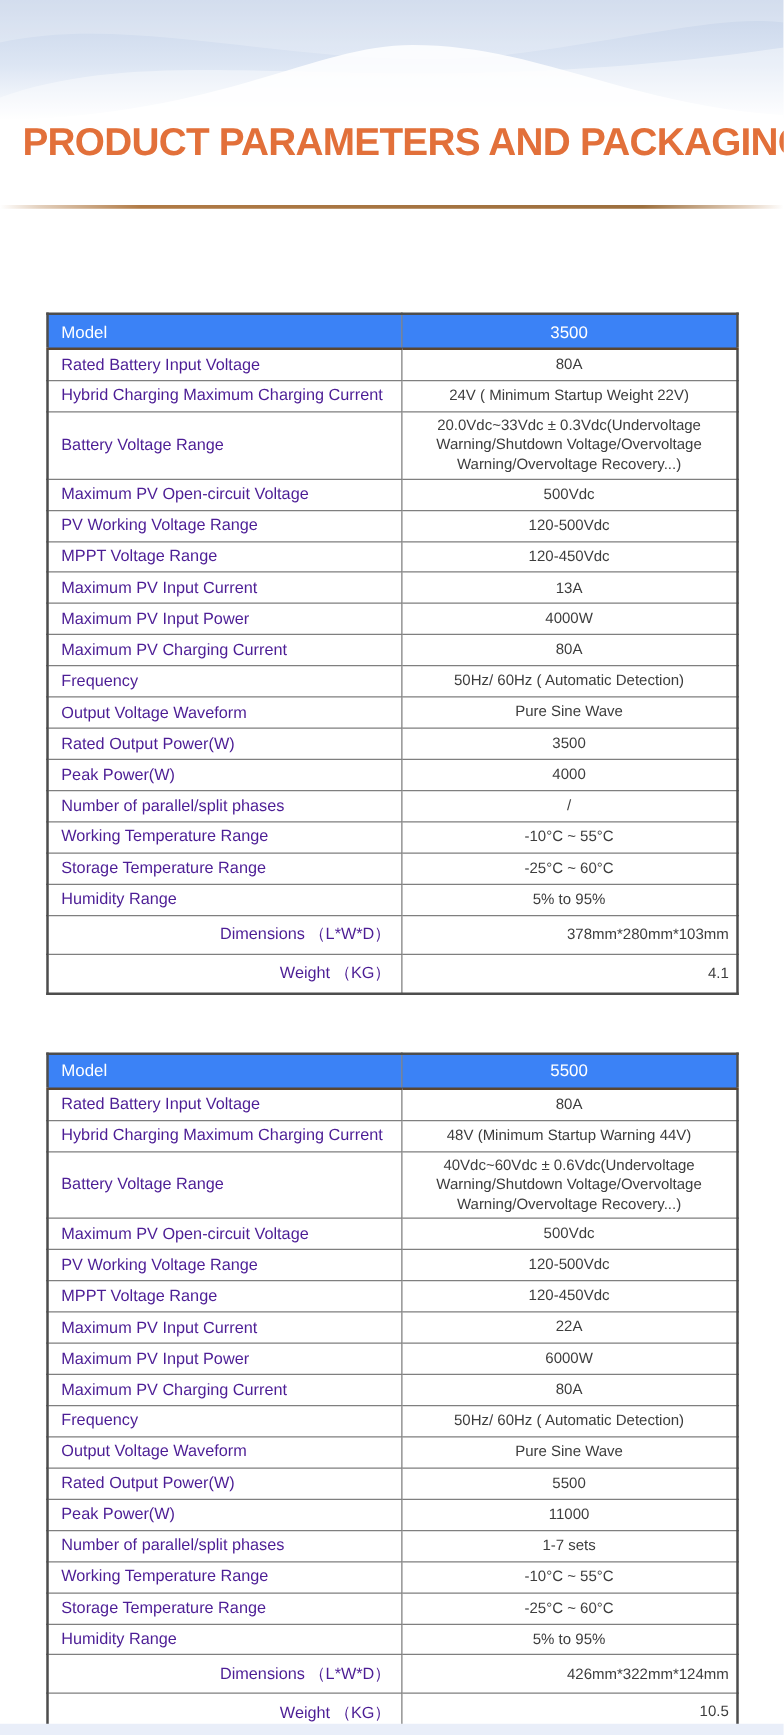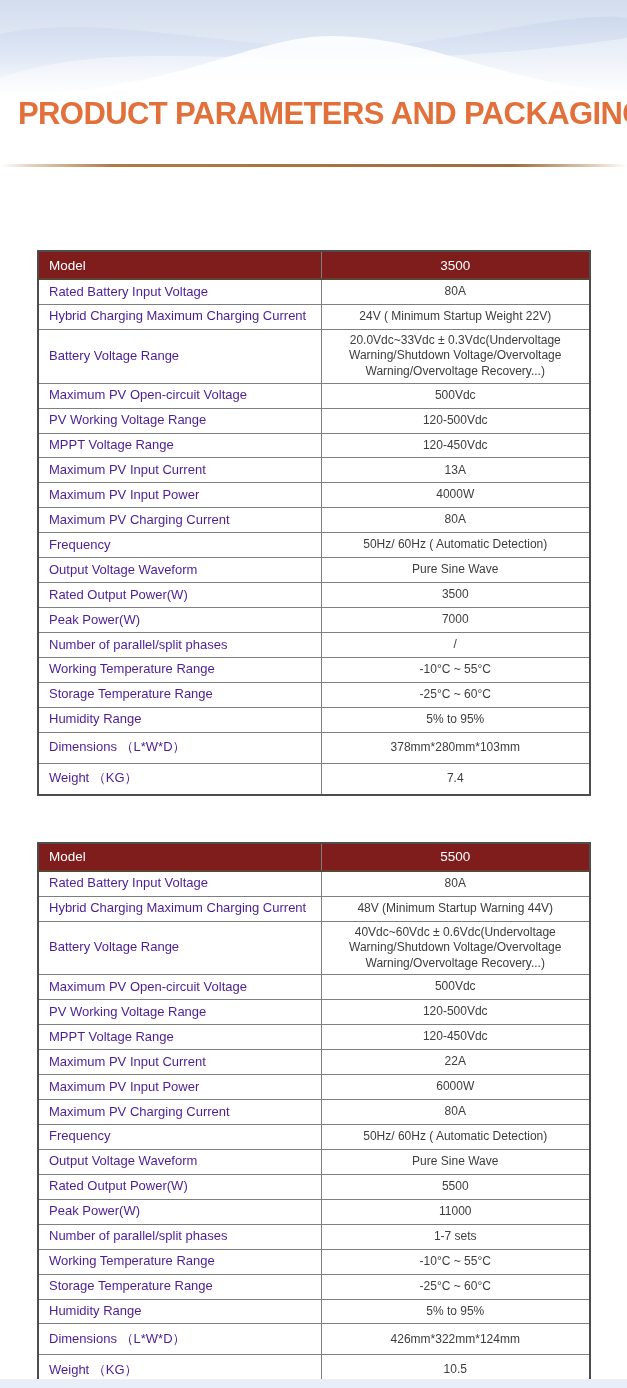--- a/index.html
+++ b/index.html
@@ -61,21 +61,21 @@
   .spec-table.first { margin-top: 83px; }
   .spec-table.second { margin-top: 46px; }
 
   .spec-table col.c-label { width: 283px; }
   .spec-table col.c-value { width: 269px; }
 
   .spec-table th, .spec-table td {
     border: 1px solid #7f7f7f;
   }
   .spec-table thead th {
-    background: #7f1d1d;
+    background: #3b82f6;
     color: #ffffff;
     font-weight: 400;
     font-size: 13.5px;
     height: 24px;
     border-bottom: 2px solid #5a4632;
   }
   th.header-label {
     text-align: left;
     padding-left: 10px;
   }
@@ -98,20 +98,21 @@
     line-height: 1.15;
   }
   td.value-cell.small {
     font-size: 12px;
     line-height: 1.3;
     padding: 3px 2px;
   }
   tr.tall td {
     padding-top: 7.5px;
     padding-bottom: 7.5px;
+    text-align: right;
   }
 
   
   .bottom-band {
     position: absolute;
     bottom: 0; left: 0;
     width: 100%;
     height: 9px;
     background: #e9eef9;
   }
@@ -192,21 +193,21 @@
       <tr>
         <td class="label-cell">Output Voltage Waveform</td>
         <td class="value-cell">Pure Sine Wave</td>
       </tr>
       <tr>
         <td class="label-cell">Rated Output Power(W)</td>
         <td class="value-cell">3500</td>
       </tr>
       <tr>
         <td class="label-cell">Peak Power(W)</td>
-        <td class="value-cell">7000</td>
+        <td class="value-cell">4000</td>
       </tr>
       <tr>
         <td class="label-cell">Number of parallel/split phases</td>
         <td class="value-cell">/</td>
       </tr>
       <tr>
         <td class="label-cell">Working Temperature Range</td>
         <td class="value-cell">-10°C ~ 55°C</td>
       </tr>
       <tr>
@@ -216,21 +217,21 @@
       <tr>
         <td class="label-cell">Humidity Range</td>
         <td class="value-cell">5% to 95%</td>
       </tr>
       <tr class="tall">
         <td class="label-cell">Dimensions （L*W*D）</td>
         <td class="value-cell">378mm*280mm*103mm</td>
       </tr>
       <tr class="tall">
         <td class="label-cell">Weight （KG）</td>
-        <td class="value-cell">7.4</td>
+        <td class="value-cell">4.1</td>
       </tr>
     </tbody>
 </table>
 
 <table class="spec-table second">
   <colgroup>
       <col class="c-label">
       <col class="c-value">
     </colgroup>
   <thead>

